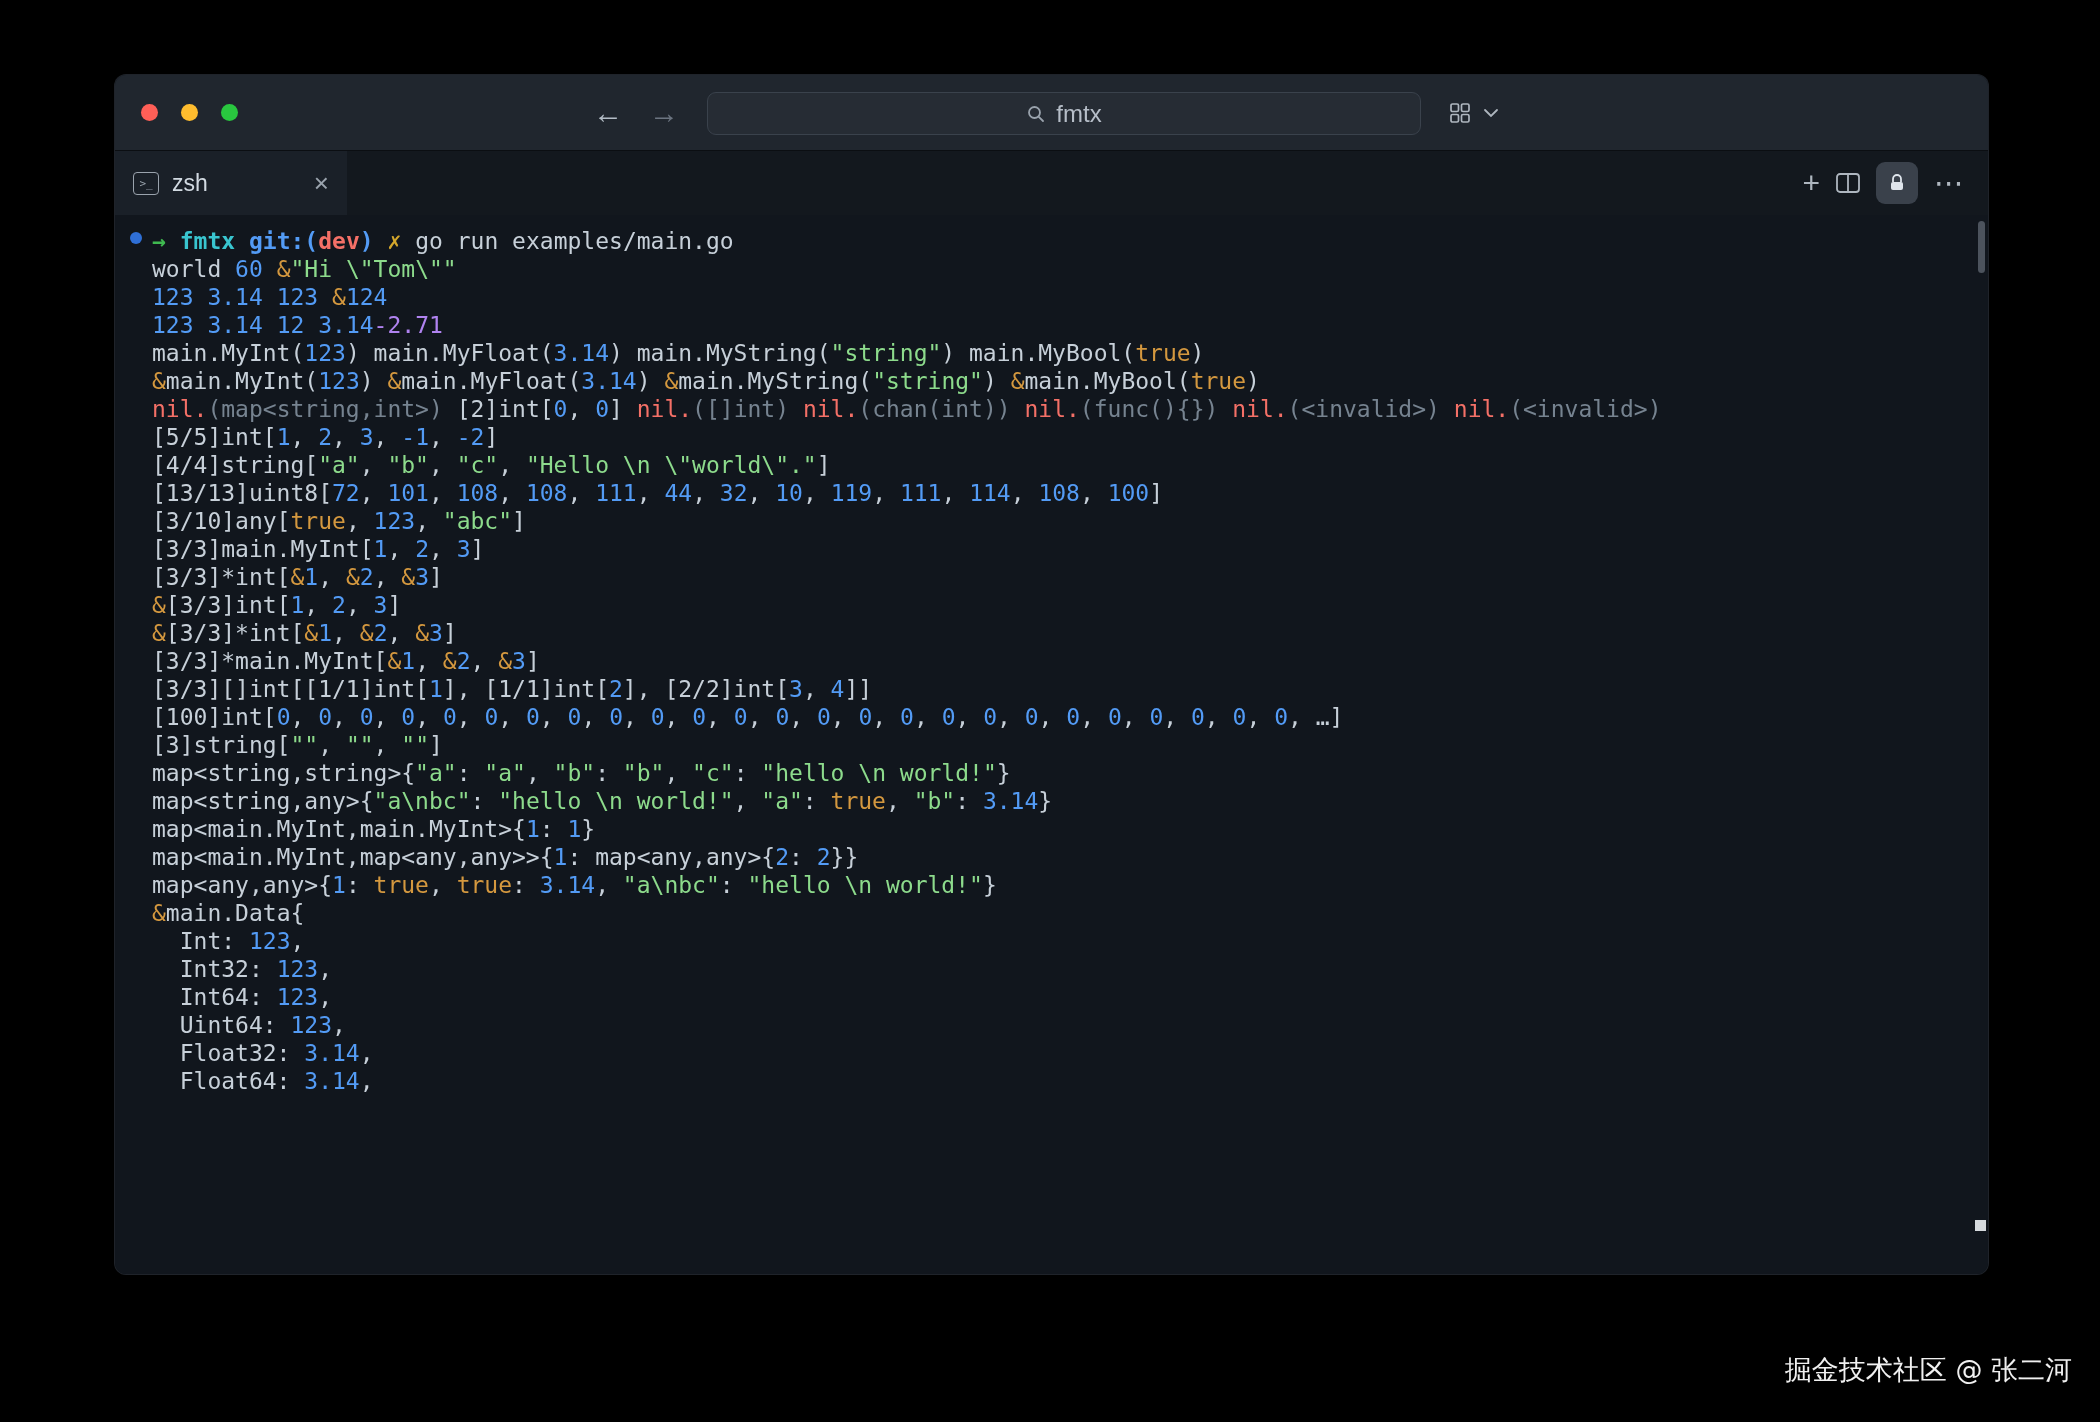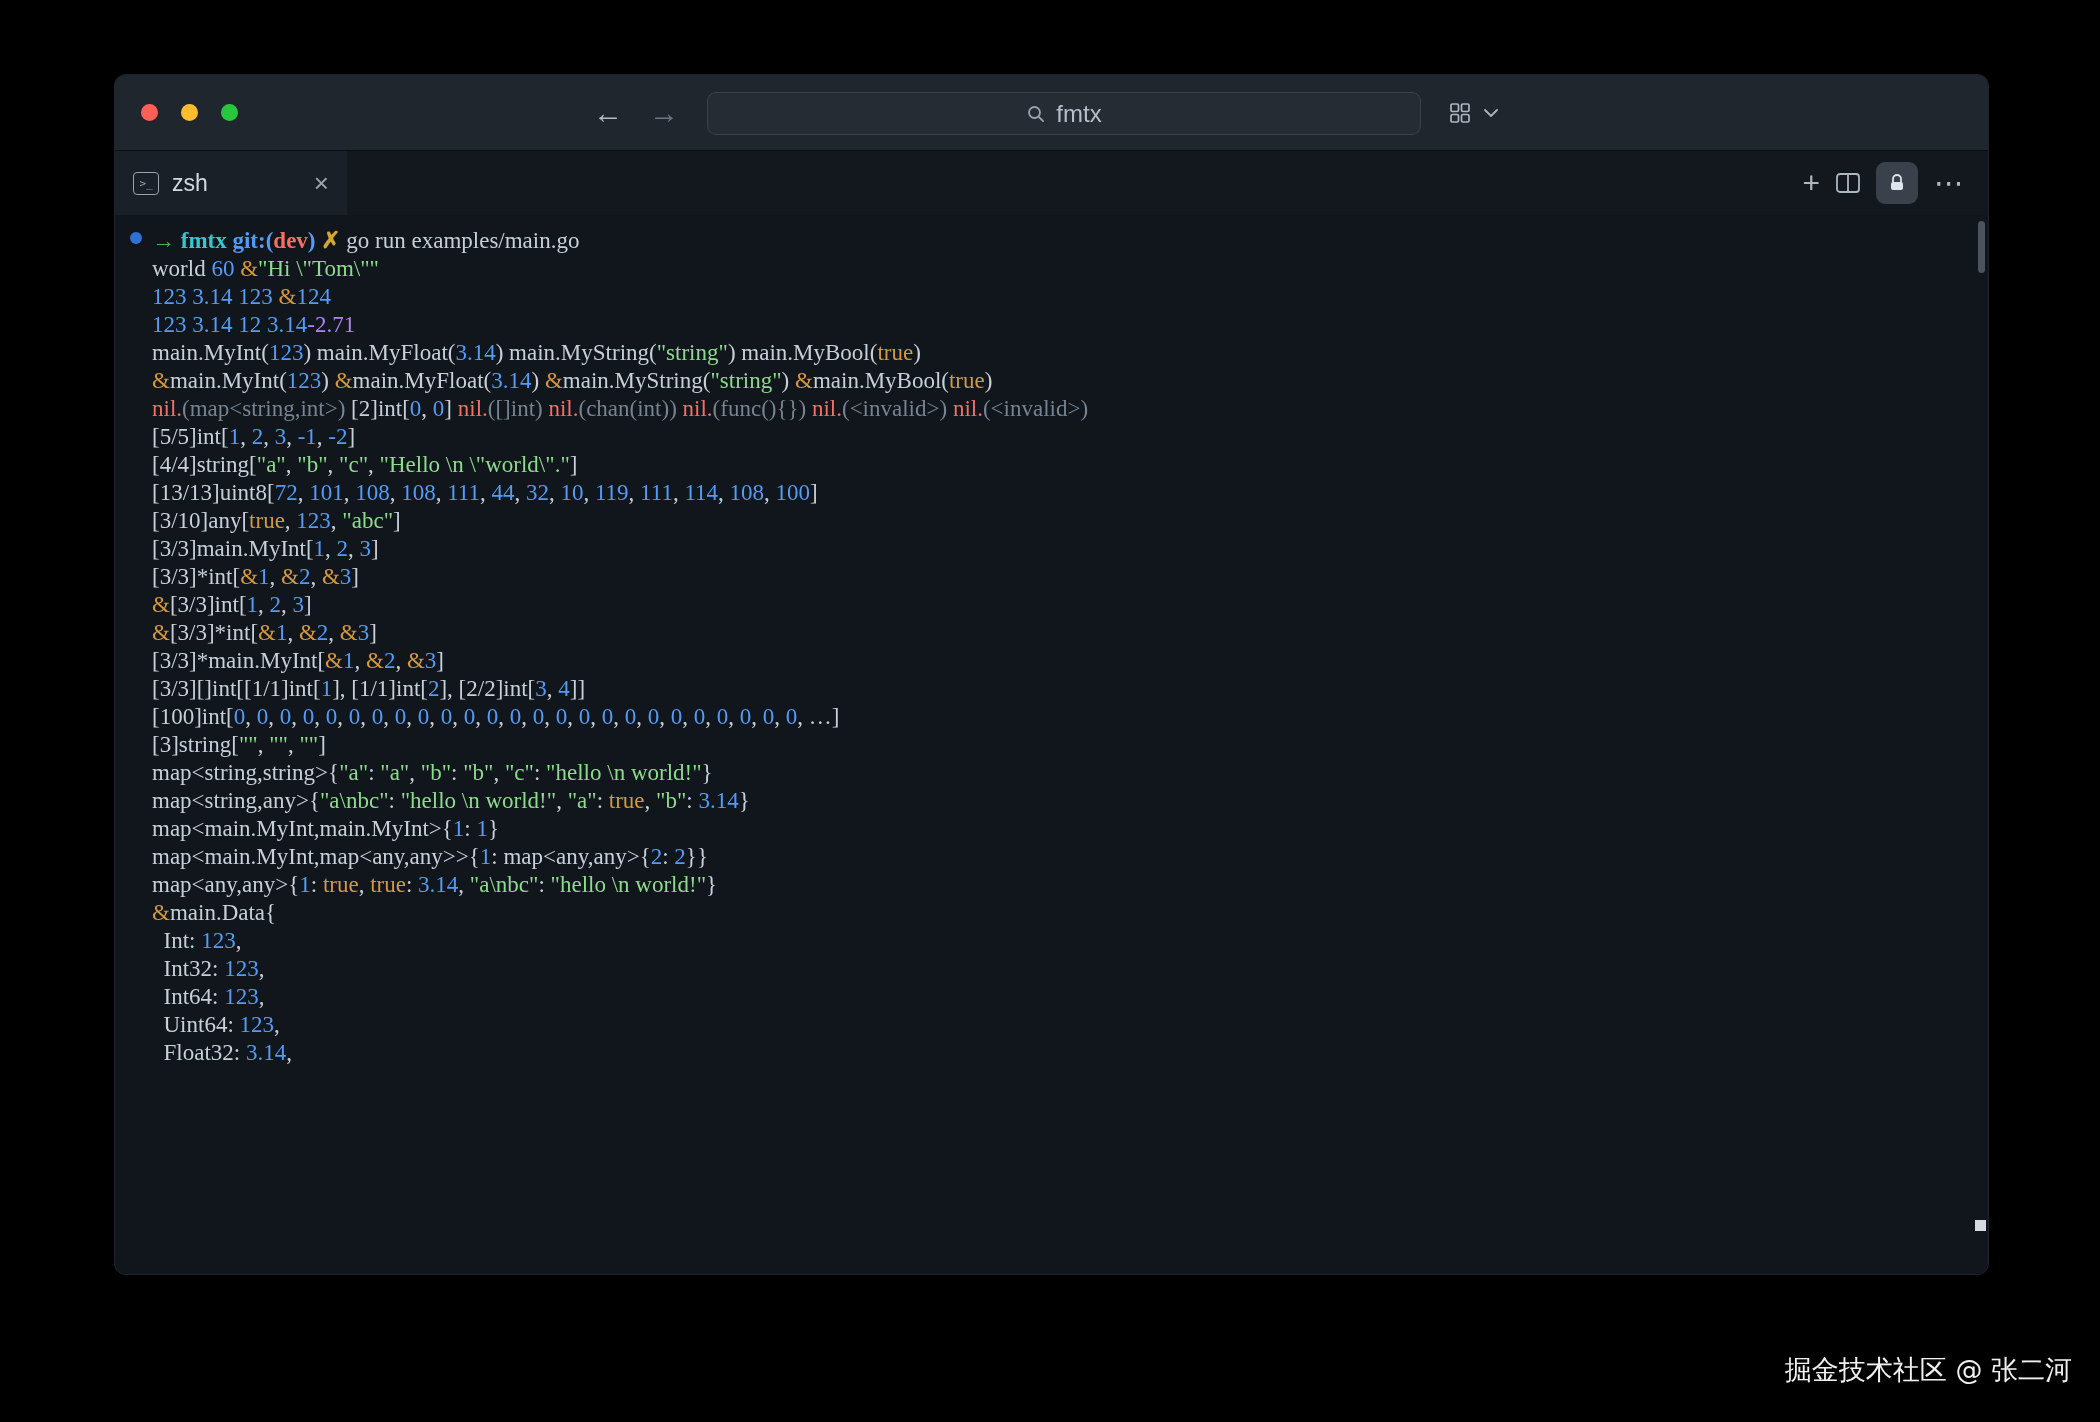--- a/index.html
+++ b/index.html
@@ -33,21 +33,21 @@
   .tablabel{color:#d2dae2;font-size:23px;}
   .tabclose{margin-left:auto;color:#9aa3ad;font-size:26px;line-height:1;}
   .tabactions{position:absolute;right:24px;top:0;height:100%;display:flex;align-items:center;gap:16px;}
   .actbtn{color:#aeb6bf;font-size:30px;line-height:1;display:flex;align-items:center;justify-content:center;}
   .lockbtn{width:42px;height:42px;border-radius:9px;background:#3a414b;display:flex;
            align-items:center;justify-content:center;}
   
   .terminal{position:relative;height:1060px;background:#11161d;box-sizing:border-box;
             padding:12px 0 0 37px;font-family:"DejaVu Sans Mono","Liberation Mono",monospace;
             font-size:23px;line-height:28px;}
-  .tline{white-space:pre;font-family:Liberation Serif, serif;}
+  .tline{white-space:pre;}
   .marker{position:absolute;left:15px;top:17px;width:12px;height:12px;border-radius:50%;background:#2f6fd6;}
   .scrollthumb{position:absolute;right:3px;top:6px;width:7px;height:52px;border-radius:4px;background:#4c535d;}
   .scrollmark{position:absolute;right:2px;bottom:44px;width:11px;height:11px;background:#d6dade;}
   
   .watermark{position:absolute;right:28px;bottom:34px;color:#f0f0f0;font-size:27px;
              font-family:"DejaVu Sans",sans-serif;}
 </style>
 </head>
 <body>
 
@@ -144,20 +144,21 @@
           <div class="tline"><span style="color: rgb(199, 208, 217);">map&lt;string,any&gt;{</span><span style="color: rgb(141, 219, 140);">"a\nbc"</span><span style="color: rgb(199, 208, 217);">: </span><span style="color: rgb(141, 219, 140);">"hello \n world!"</span><span style="color: rgb(199, 208, 217);">, </span><span style="color: rgb(141, 219, 140);">"a"</span><span style="color: rgb(199, 208, 217);">: </span><span style="color: rgb(212, 152, 63);">true</span><span style="color: rgb(199, 208, 217);">, </span><span style="color: rgb(141, 219, 140);">"b"</span><span style="color: rgb(199, 208, 217);">: </span><span style="color: rgb(83, 155, 245);">3.14</span><span style="color: rgb(199, 208, 217);">}</span></div>
           <div class="tline"><span style="color: rgb(199, 208, 217);">map&lt;main.MyInt,main.MyInt&gt;{</span><span style="color: rgb(83, 155, 245);">1</span><span style="color: rgb(199, 208, 217);">: </span><span style="color: rgb(83, 155, 245);">1</span><span style="color: rgb(199, 208, 217);">}</span></div>
           <div class="tline"><span style="color: rgb(199, 208, 217);">map&lt;main.MyInt,map&lt;any,any&gt;&gt;{</span><span style="color: rgb(83, 155, 245);">1</span><span style="color: rgb(199, 208, 217);">: map&lt;any,any&gt;{</span><span style="color: rgb(83, 155, 245);">2</span><span style="color: rgb(199, 208, 217);">: </span><span style="color: rgb(83, 155, 245);">2</span><span style="color: rgb(199, 208, 217);">}}</span></div>
           <div class="tline"><span style="color: rgb(199, 208, 217);">map&lt;any,any&gt;{</span><span style="color: rgb(83, 155, 245);">1</span><span style="color: rgb(199, 208, 217);">: </span><span style="color: rgb(212, 152, 63);">true</span><span style="color: rgb(199, 208, 217);">, </span><span style="color: rgb(212, 152, 63);">true</span><span style="color: rgb(199, 208, 217);">: </span><span style="color: rgb(83, 155, 245);">3.14</span><span style="color: rgb(199, 208, 217);">, </span><span style="color: rgb(141, 219, 140);">"a\nbc"</span><span style="color: rgb(199, 208, 217);">: </span><span style="color: rgb(141, 219, 140);">"hello \n world!"</span><span style="color: rgb(199, 208, 217);">}</span></div>
           <div class="tline"><span style="color: rgb(212, 152, 63);">&amp;</span><span style="color: rgb(199, 208, 217);">main.Data{</span></div>
           <div class="tline"><span style="color: rgb(199, 208, 217);">  Int: </span><span style="color: rgb(83, 155, 245);">123</span><span style="color: rgb(199, 208, 217);">,</span></div>
           <div class="tline"><span style="color: rgb(199, 208, 217);">  Int32: </span><span style="color: rgb(83, 155, 245);">123</span><span style="color: rgb(199, 208, 217);">,</span></div>
           <div class="tline"><span style="color: rgb(199, 208, 217);">  Int64: </span><span style="color: rgb(83, 155, 245);">123</span><span style="color: rgb(199, 208, 217);">,</span></div>
           <div class="tline"><span style="color: rgb(199, 208, 217);">  Uint64: </span><span style="color: rgb(83, 155, 245);">123</span><span style="color: rgb(199, 208, 217);">,</span></div>
           <div class="tline"><span style="color: rgb(199, 208, 217);">  Float32: </span><span style="color: rgb(83, 155, 245);">3.14</span><span style="color: rgb(199, 208, 217);">,</span></div>
+          <div class="tline"><span style="color: rgb(199, 208, 217);">  Float64: </span><span style="color: rgb(83, 155, 245);">3.14</span><span style="color: rgb(199, 208, 217);">,</span></div>
         </div>
       <div class="scrollthumb"></div>
       <div class="scrollmark"></div>
     </div>
 
   </div>
 
   <div class="watermark">掘金技术社区 @ 张二河</div>
 </div>
 

